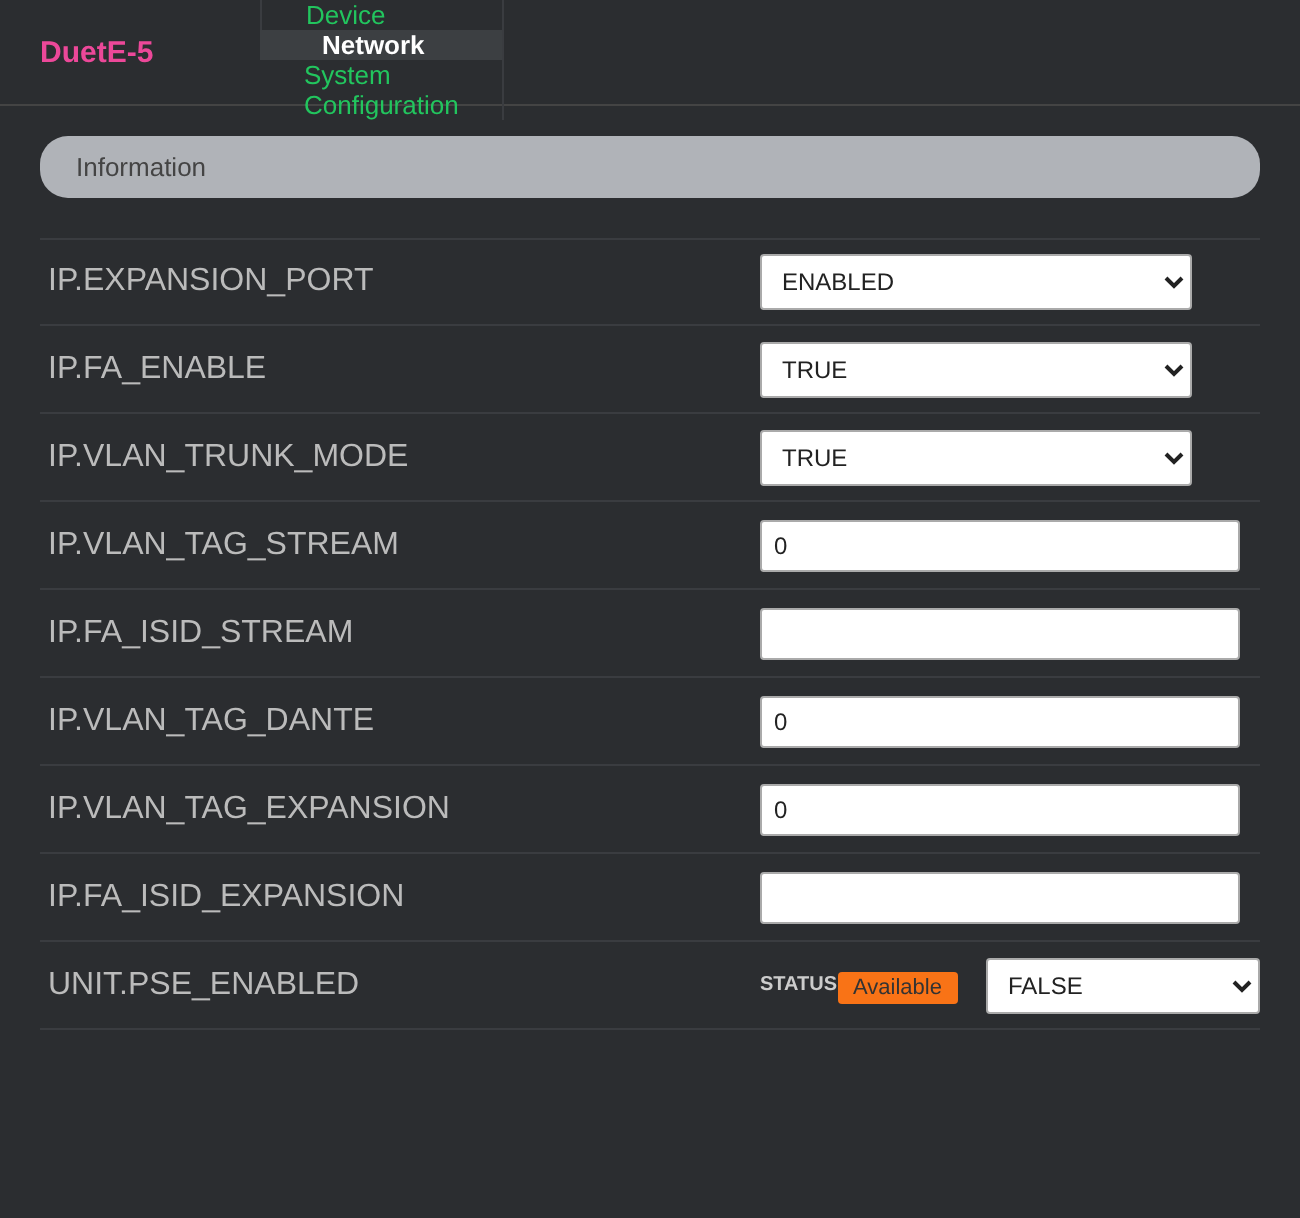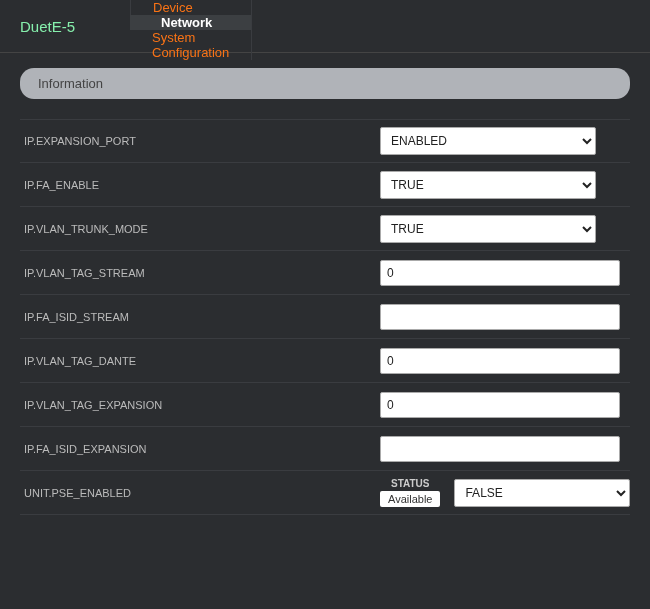--- a/index.html
+++ b/index.html
@@ -18,30 +18,30 @@
       display: flex;
       align-items: stretch;
       background: #2b2d30;
       height: 53px;
       border-bottom: 1px solid #444;
     }
     .nav-brand {
       display: flex;
       align-items: center;
       padding: 0 20px;
-      color: #86efac;
+      color: #ec4899;
       font-size: 15px;
-      font-weight: normal;
+      font-weight: bold;
       min-width: 130px;
     }
     .nav-tab {
       display: flex;
       align-items: center;
       padding: 0 22px;
-      color: #f97316;
+      color: #22c55e;
       cursor: pointer;
       font-size: 13px;
       border-right: 1px solid #3a3c40;
     }
     .nav-tab:first-of-type {
       border-left: 1px solid #3a3c40;
     }
     .nav-tab.active {
       background: #3c3f42;
       color: #fff;
@@ -88,21 +88,21 @@
       border-bottom: 1px solid #3a3c40;
       min-height: 44px;
       padding: 6px 0;
     }
     .settings-row:first-child {
       border-top: 1px solid #3a3c40;
     }
     .row-label {
       flex: 1;
       color: #bbb;
-      font-size: 11px;
+      font-size: 16px;
       padding-left: 4px;
     }
     .row-control {
       width: 250px;
       display: flex;
       align-items: center;
       gap: 8px;
     }
     select.row-select {
       width: 216px;
@@ -121,32 +121,32 @@
       color: #222;
       border: 1px solid #aaa;
       padding: 5px 6px;
       font-size: 12px;
       border-radius: 2px;
     }
 
     
     .status-badge-container {
       display: flex;
-      flex-direction: column;
+      flex-direction: row;
       align-items: center;
       margin-right: 6px;
     }
     .status-label-top {
       font-size: 10px;
       font-weight: bold;
       color: #ccc;
       text-transform: uppercase;
     }
     .status-badge {
-      background: #ffffff;
+      background: #f97316;
       color: #333;
       font-size: 11px;
       padding: 2px 8px;
       border-radius: 2px;
       margin-top: 2px;
     }
   </style>
 </head>
 <body>
 

